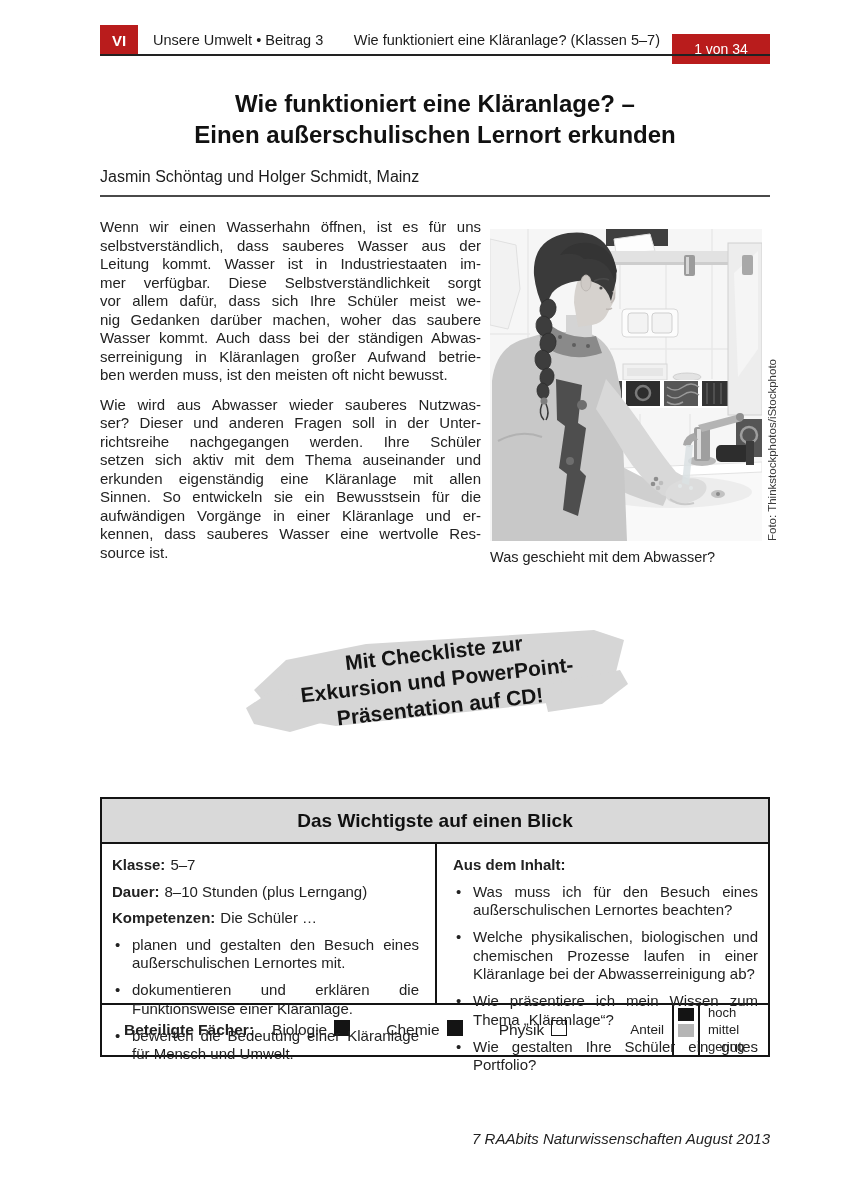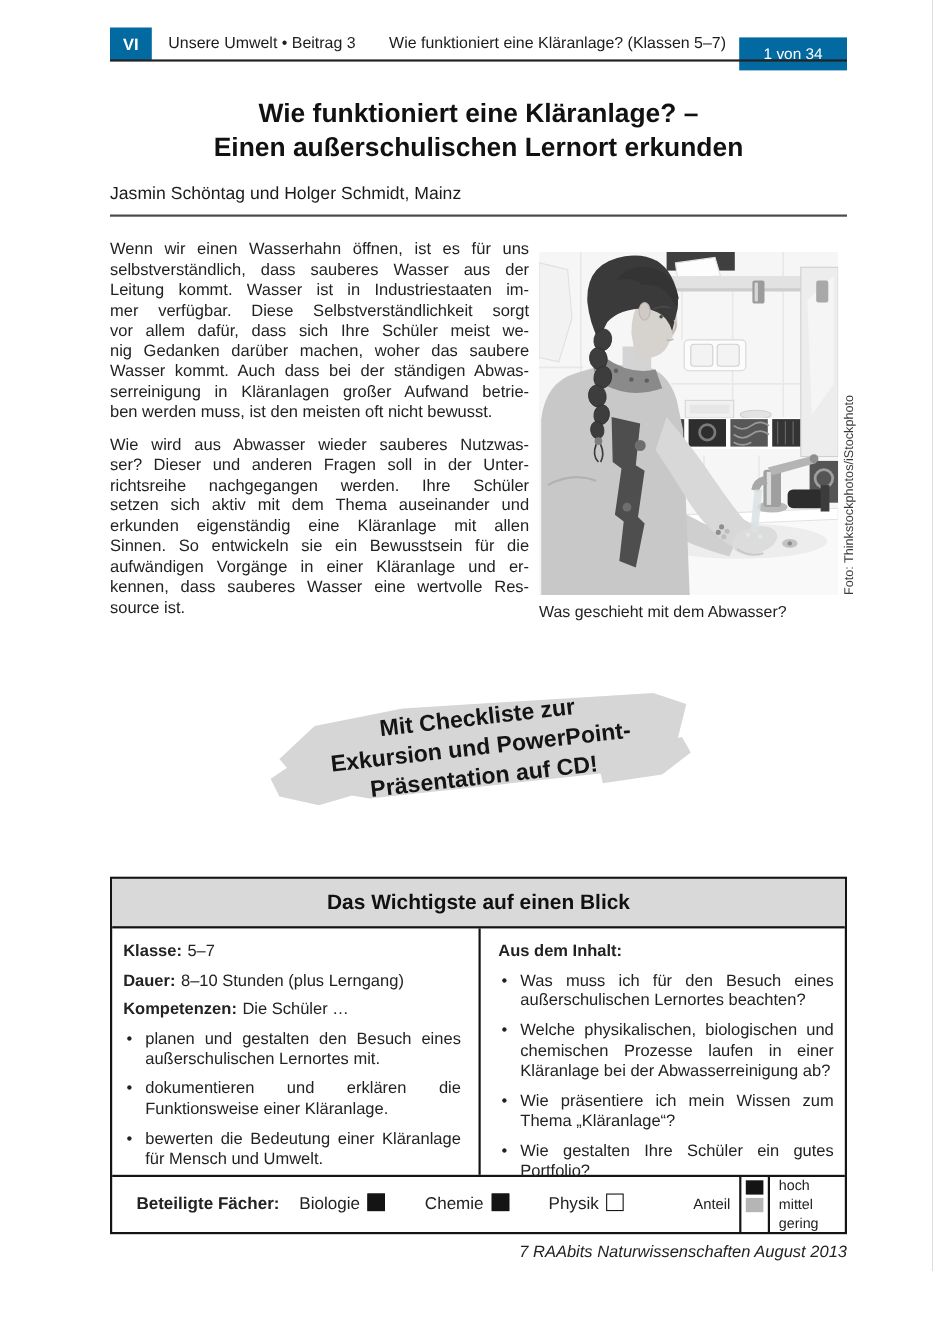--- a/index.html
+++ b/index.html
@@ -1,21 +1,21 @@
 <!DOCTYPE html>
 <html><head>
 <meta charset="utf-8">
 <style>
   html,body{margin:0;padding:0;background:#9e9e9e;}
   .page{position:relative;width:848px;height:1200px;margin:0 auto;background:#ffffff;
         font-family:"Liberation Sans",sans-serif;color:#1c1c1c;overflow:hidden;}
 
   
   .kopf{position:absolute;left:100px;top:25px;width:670px;height:30px;display:flex;align-items:center;}
-  .kopf-box{background:#0369a1;color:#ffffff;font-weight:bold;height:30px;display:flex;align-items:center;justify-content:center;}
+  .kopf-box{background:#b91c1c;color:#ffffff;font-weight:bold;height:30px;display:flex;align-items:center;justify-content:center;}
   .kopf-box.sec{width:38px;font-size:15px;}
   .kopf-box.pag{width:98px;font-size:14px;font-weight:400;margin-top:17px;}
   .kopf-series{font-size:14.5px;margin-left:15px;}
   .kopf-topic{font-size:14.5px;margin-left:auto;margin-right:12px;}
   .kopf-rule{position:absolute;left:100px;top:54px;width:670px;height:2px;background:#222;}
 
   
   .titel{position:absolute;left:100px;top:88px;width:670px;text-align:center;
          font-size:24px;line-height:31px;font-weight:bold;color:#111;}
   .autoren{position:absolute;left:100px;top:168px;width:670px;font-size:16px;}
@@ -35,21 +35,21 @@
                transform:rotate(-90deg) translateX(-312px);}
   .foto-caption{position:absolute;left:490px;top:549px;width:280px;font-size:14.5px;color:#222;}
 
   
   .banner{position:absolute;left:246px;top:628px;width:382px;height:104px;}
   .banner svg{position:absolute;left:0;top:0;}
   .banner-text{position:absolute;left:34px;top:11px;width:314px;transform:rotate(-6.5deg);
                text-align:center;font-weight:bold;font-size:21px;line-height:27px;color:#141414;}
 
   
-  .uebersicht{position:absolute;left:100px;top:797px;width:670px;height:325px;
+  .uebersicht{position:absolute;left:100px;top:797px;width:670px;height:260px;
               border:2px solid #141414;box-sizing:border-box;display:flex;flex-direction:column;}
   .ueb-head{height:43px;background:#d9d9d9;border-bottom:2px solid #141414;
             display:flex;align-items:center;justify-content:center;
             font-weight:bold;font-size:19px;color:#111;}
   .ueb-cols{flex:1;display:flex;min-height:0;}
   .ueb-left{width:335px;border-right:2px solid #141414;box-sizing:border-box;padding:12px 16px 0 10px;}
   .ueb-right{flex:1;padding:12px 10px 0 16px;}
   .ueb-cols,.ueb-foot{font-size:15px;line-height:18.5px;color:#222;}
   .fact-row{margin-bottom:8px;}
   .fact-label{font-weight:bold;margin-right:5px;}

